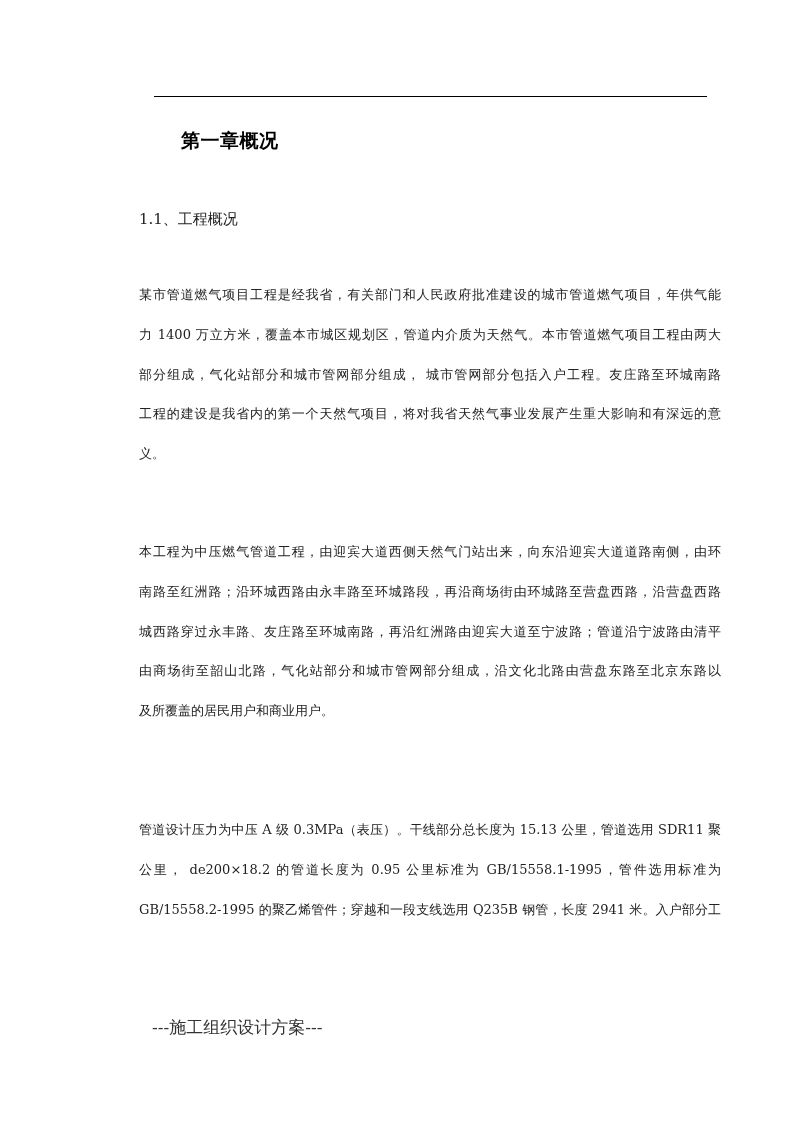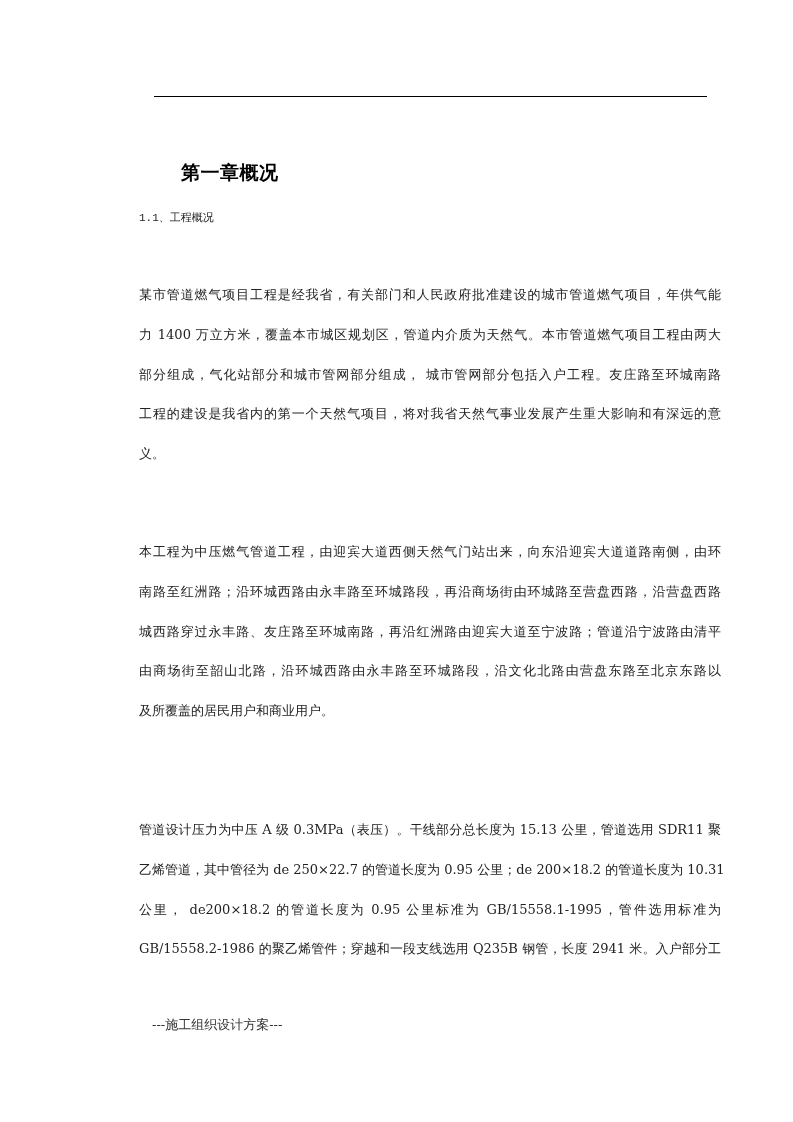--- a/index.html
+++ b/index.html
@@ -1,29 +1,29 @@
 <!DOCTYPE html>
 <html><head>
 <meta charset="utf-8">
 <style>
   html, body { margin: 0; padding: 0; background: #ffffff; }
   body { width: 793px; height: 1122px; position: relative; overflow: hidden;
          font-family: "DejaVu Serif", "Liberation Serif", serif; color: #1a1a1a; }
   .header-rule { position: absolute; left: 154px; top: 96px; width: 553px; height: 0;
                  border-top: 1.3px solid #000; }
-  .chapter-title { position: absolute; left: 181px; top: 160px; font-family: "DejaVu Sans", "Liberation Sans", sans-serif;
+  .chapter-title { position: absolute; left: 181px; top: 128px; font-family: "DejaVu Sans", "Liberation Sans", sans-serif;
                    font-weight: bold; font-size: 19px; color: #000; letter-spacing: 0.5px; }
-  .section-heading { position: absolute; left: 139px; top: 210px; font-size: 11px; color: #222; font-family: Liberation Mono, monospace; }
+  .section-heading { position: absolute; left: 139px; top: 210px; font-size: 15px; color: #222; }
   .body-text { position: absolute; left: 139px; width: 582px; font-size: 13px; line-height: 39.8px; color: #222; }
   .line { display: block; white-space: nowrap; text-align: justify; text-align-last: justify; }
   .line.last { text-align-last: left; }
   .p1 { top: 275px; }
   .p2 { top: 532px; }
   .p3 { top: 810px; }
-  .footer { position: absolute; left: 152px; top: 1016px; font-size: 13px; color: #333; }
+  .footer { position: absolute; left: 152px; top: 1016px; font-size: 17px; color: #333; }
 </style>
 </head>
 <body>
 
 <div class="header-rule"></div>
 
 <div class="chapter-title">第一章概况</div>
 
 <div class="section-heading">1.1、工程概况</div>
 
@@ -32,24 +32,23 @@
   <span class="line">力 1400 万立方米，覆盖本市城区规划区，管道内介质为天然气。本市管道燃气项目工程由两大</span>
   <span class="line">部分组成，气化站部分和城市管网部分组成， 城市管网部分包括入户工程。友庄路至环城南路</span>
   <span class="line">工程的建设是我省内的第一个天然气项目，将对我省天然气事业发展产生重大影响和有深远的意</span>
   <span class="line last">义。</span>
 </div>
 
 <div class="body-text p2">
   <span class="line">本工程为中压燃气管道工程，由迎宾大道西侧天然气门站出来，向东沿迎宾大道道路南侧，由环</span>
   <span class="line">南路至红洲路；沿环城西路由永丰路至环城路段，再沿商场街由环城路至营盘西路，沿营盘西路</span>
   <span class="line">城西路穿过永丰路、友庄路至环城南路，再沿红洲路由迎宾大道至宁波路；管道沿宁波路由清平</span>
-  <span class="line">由商场街至韶山北路，沿环城西路由永丰路至环城路段，沿文化北路由营盘东路至北京东路以</span>
+  <span class="line">由商场街至韶山北路，气化站部分和城市管网部分组成，沿文化北路由营盘东路至北京东路以</span>
   <span class="line last">及所覆盖的居民用户和商业用户。</span>
 </div>
 
 <div class="body-text p3">
   <span class="line">管道设计压力为中压 A 级 0.3MPa（表压）。干线部分总长度为 15.13 公里，管道选用 SDR11 聚</span>
-  <span class="line">乙烯管道，其中管径为 de 250×22.7 的管道长度为 0.95 公里；de 200×18.2 的管道长度为 10.31</span>
   <span class="line">公里， de200×18.2 的管道长度为 0.95 公里标准为 GB/15558.1-1995，管件选用标准为</span>
-  <span class="line">GB/15558.2-1986 的聚乙烯管件；穿越和一段支线选用 Q235B 钢管，长度 2941 米。入户部分工</span>
+  <span class="line">GB/15558.2-1995 的聚乙烯管件；穿越和一段支线选用 Q235B 钢管，长度 2941 米。入户部分工</span>
 </div>
 
 <div class="footer">---施工组织设计方案---</div>
 
 </body></html>

